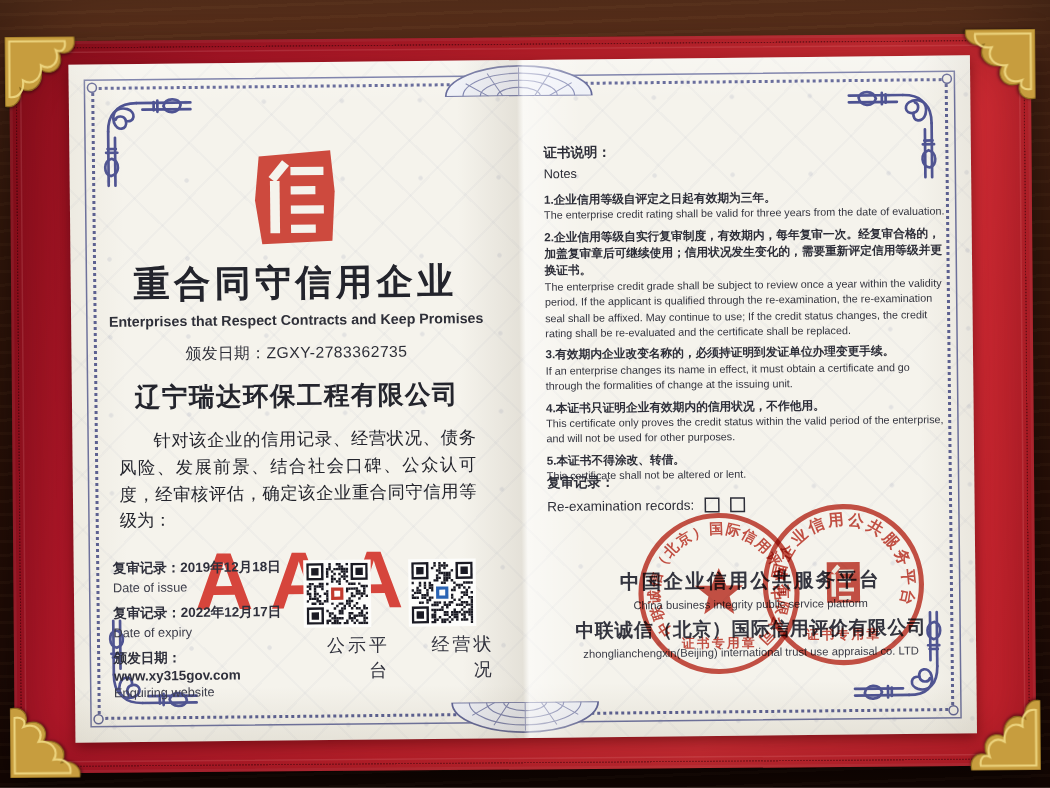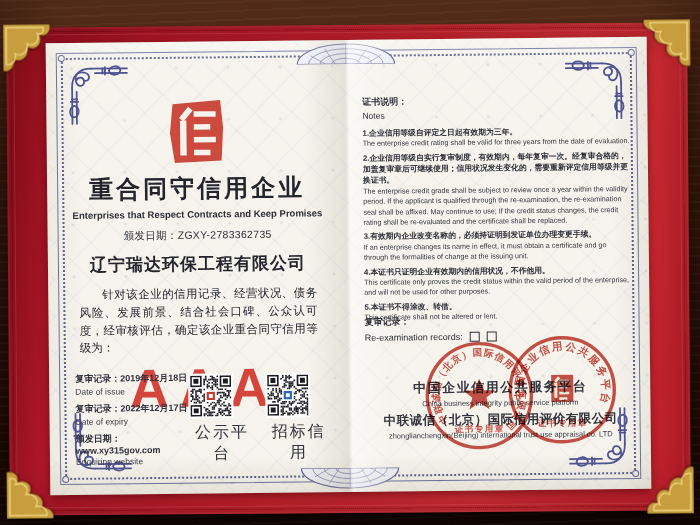--- a/index.html
+++ b/index.html
@@ -63,21 +63,21 @@
   .body-par{width:238px;margin:10px auto 0;font-size:11.5px;line-height:1.55;color:#23242c;text-align:justify;text-indent:2em;}
   .rating{margin-top:4px;font-size:54px;line-height:1;font-weight:bold;color:#d6453c;letter-spacing:11px;padding-left:11px;}
   .bottom-row{position:absolute;left:26px;top:330px;width:254px;display:flex;text-align:left;}
   .meta{width:130px;}
   .meta .grp{margin-bottom:6px;}
   .m-cn{font-size:9px;font-weight:bold;color:#2f303c;}
   .m-en{font-size:8.5px;color:#3c3d49;margin-top:1px;}
   .qrs{display:flex;gap:15px;margin-left:2px;padding-top:4px;}
   .qr{text-align:center;}
   .qr svg{width:41px;height:41px;display:block;background:#fdfdfb;box-shadow:0 0 0 2px #fdfdfb;}
-  .qr-label{margin-top:6px;font-size:16px;letter-spacing:2px;color:#32333e;}
+  .qr-label{margin-top:6px;font-size:12px;letter-spacing:2px;color:#32333e;text-align:right;}
   
   .right-page{position:absolute;left:300px;top:0;width:301px;height:452px;z-index:4;overflow:hidden;}
   .notes{position:absolute;left:16px;top:56px;width:267px;text-align:left;}
   .notes-cn{font-size:9px;font-weight:bold;color:#2d2e38;}
   .notes-en{font-size:8.5px;color:#2d2e38;margin:2px 0 7px;}
   .note{margin-bottom:3px;}
   .n-cn{font-size:7.8px;font-weight:600;color:#2d2e38;line-height:1.45;}
   .n-en{font-size:7.2px;color:#34353f;line-height:1.45;}
   .review{position:absolute;left:16px;top:276px;text-align:left;}
   .rv-cn{font-size:9px;font-weight:bold;color:#2d2e38;}
@@ -628,21 +628,21 @@
                   <rect x="18" y="0" width="7" height="7" fill="#1b1b24"></rect>
                   <rect x="19" y="1" width="5" height="5" fill="#fdfdfb"></rect>
                   <rect x="20" y="2" width="3" height="3" fill="#1b1b24"></rect>
                   <rect x="0" y="18" width="7" height="7" fill="#1b1b24"></rect>
                   <rect x="1" y="19" width="5" height="5" fill="#fdfdfb"></rect>
                   <rect x="2" y="20" width="3" height="3" fill="#1b1b24"></rect>
                   <rect x="9" y="9" width="7" height="7" fill="#fdfdfb"></rect>
                   <rect x="10" y="10" width="5" height="5" fill="#2a64b4"></rect>
                   <rect x="11.3" y="11.3" width="2.4" height="2.4" fill="#fdfdfb"></rect>
                 </svg>
-              <div class="qr-label">招标信用</div>
+              <div class="qr-label">经营状况</div>
             </div>
           </div>
         </div>
       </div>
 
       <div class="right-page">
         <div class="notes">
           <div class="notes-cn">证书说明：</div>
           <div class="notes-en">Notes</div>
           <div class="note">

